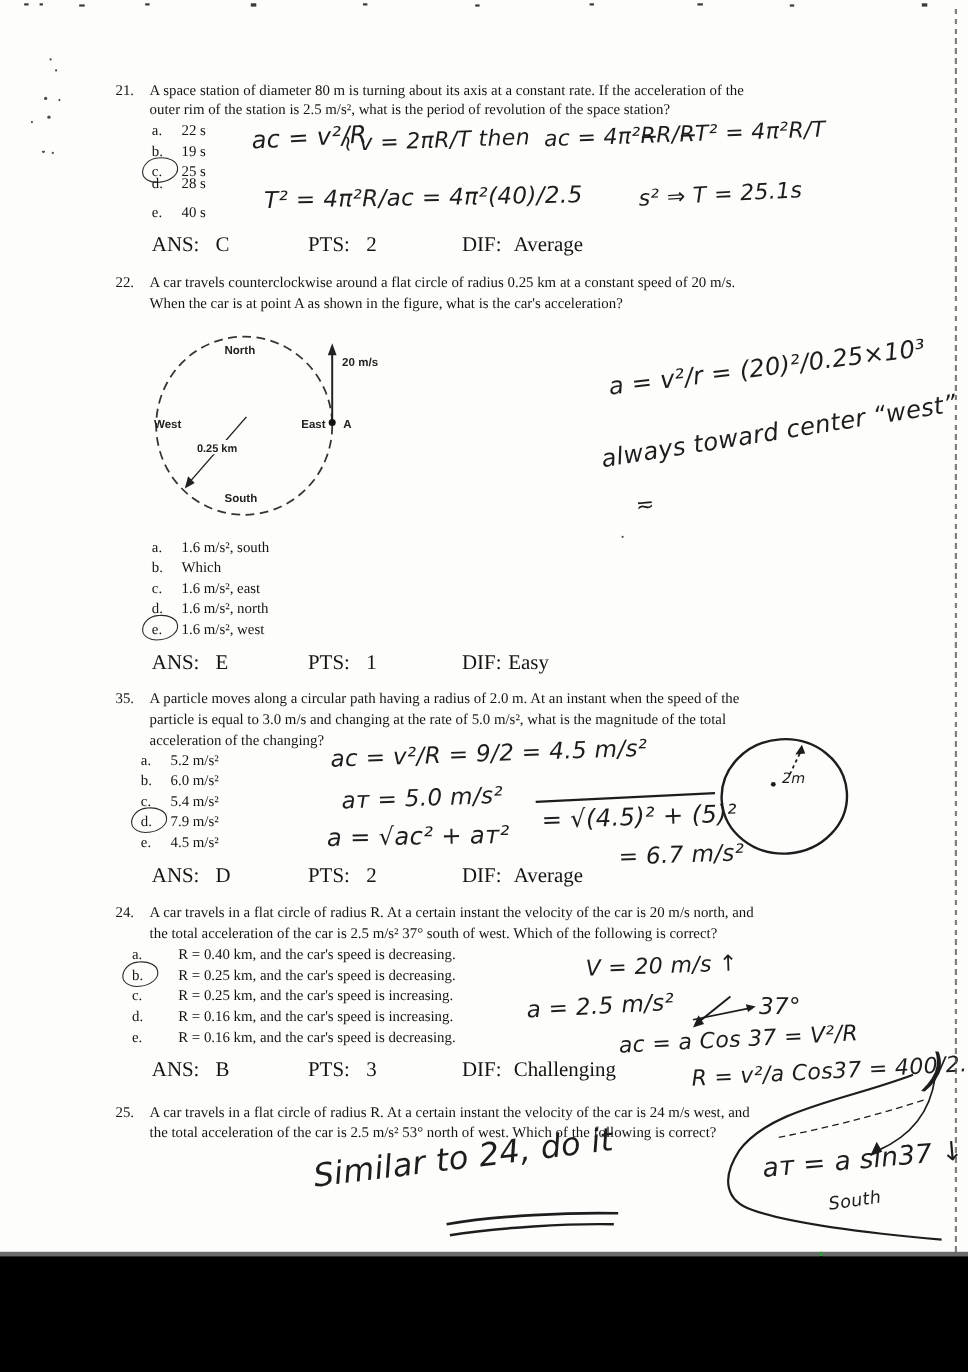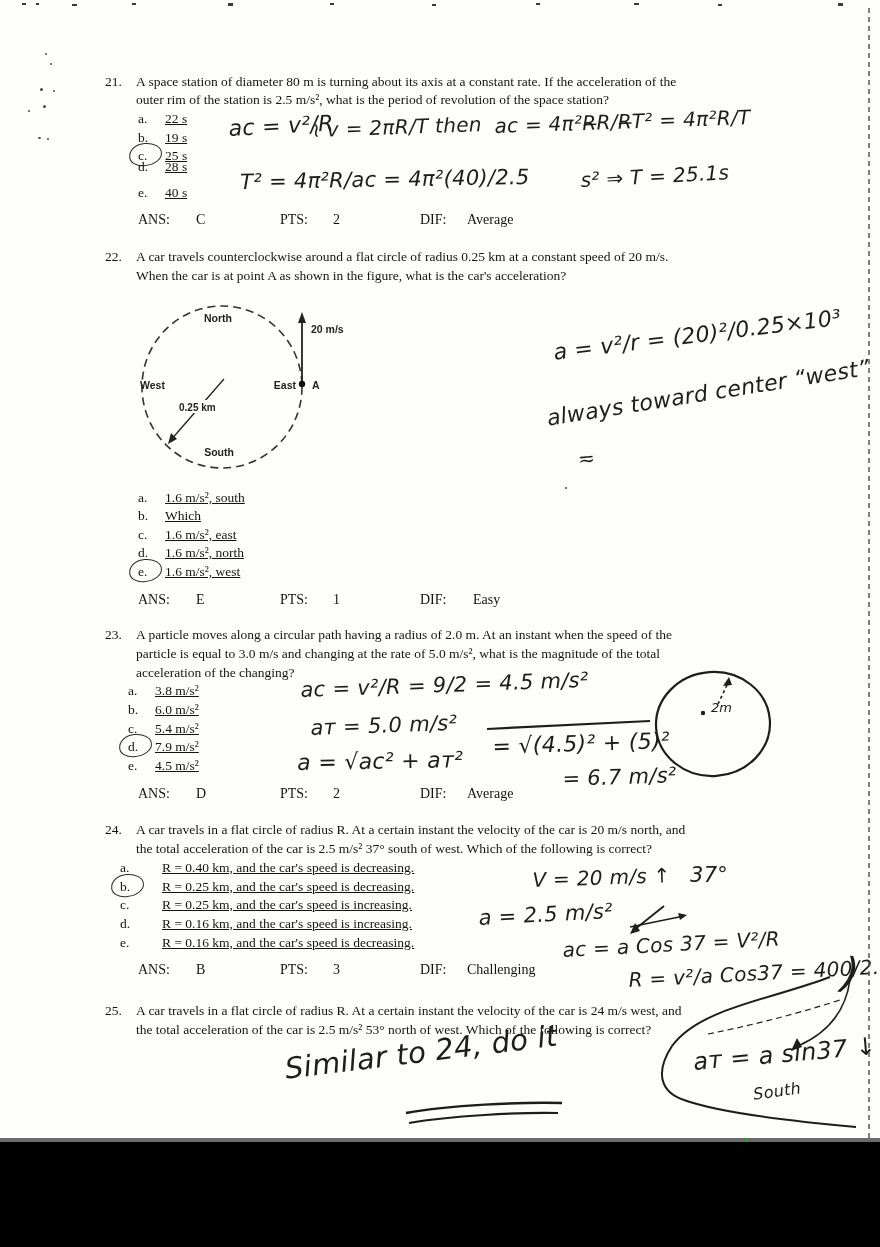--- a/index.html
+++ b/index.html
@@ -1,26 +1,26 @@
 <!DOCTYPE html>
 <html><head>
 <meta charset="utf-8">
 <style>
   html,body{margin:0;padding:0;background:#000;}
   .page{position:relative;width:880px;height:1247px;background:#fdfdfc;overflow:hidden;
         font-family:"Liberation Serif",serif;color:#141414;}
   
   .line{position:absolute;white-space:nowrap;font-size:13.5px;line-height:18px;}
   .qnum{display:inline-block;width:31px;}
-  .opt{position:absolute;white-space:nowrap;font-size:13.5px;line-height:18px;text-decoration:underline;}
+  .opt{position:absolute;white-space:nowrap;font-size:13.5px;line-height:18px;}
   .olet{display:inline-block;width:27px;position:relative;}
   .olet.circled::before{content:'';position:absolute;left:-9px;top:-4px;width:31px;height:21px;
         border:1.7px solid #2a2a2a;border-radius:48% 52% 55% 45%/58% 48% 52% 45%;
         transform:rotate(-6deg);}
-  .res span{position:absolute;white-space:nowrap;font-size:14px;}
+  .res span{position:absolute;white-space:nowrap;font-size:19px;}
   
   .hw{position:absolute;font-family:"DejaVu Sans",sans-serif;font-style:italic;color:#1d1d1d;
       white-space:nowrap;transform-origin:left top;letter-spacing:.3px;}
   
   .noise{position:absolute;background:#3a3a3a;}
   .dot{position:absolute;background:#4a4a4a;border-radius:50%;}
   .edge-right{position:absolute;left:868px;top:8px;width:2px;height:1132px;
       background:repeating-linear-gradient(#555 0 5px,transparent 5px 9px);opacity:.75;}
   .bottom-gray{position:absolute;left:0;top:1138px;width:880px;height:4px;background:#6b6b6b;}
   .bottom-black{position:absolute;left:0;top:1142px;width:880px;height:105px;background:#000;}
@@ -78,29 +78,29 @@
     <div class="opt" style="left:138px;top:507px"><span class="olet">b.</span><span>Which</span></div>
     <div class="opt" style="left:138px;top:526px"><span class="olet">c.</span><span>1.6 m/s², east</span></div>
     <div class="opt" style="left:138px;top:544px"><span class="olet">d.</span><span>1.6 m/s², north</span></div>
     <div class="opt" style="left:138px;top:563px"><span class="olet circled">e.</span><span>1.6 m/s², west</span></div>
     <div class="res">
       <span style="left:138px;top:592px">ANS:</span>
         <span style="left:196px;top:592px">E</span>
       <span style="left:280px;top:592px">PTS:</span>
         <span style="left:333px;top:592px">1</span>
       <span style="left:420px;top:592px">DIF:</span>
-        <span style="left:473px;top:592px">Easy</span>
-    </div>
-  </section>
-
-  <section>
-    <div class="line" style="left:105px;top:626px"><span class="qnum">23.</span><span>A particle moves along a circular path having a radius of 2.0 m. At an instant when the speed of the</span></div>
+        <span style="left:462px;top:592px">Easy</span>
+    </div>
+  </section>
+
+  <section>
+    <div class="line" style="left:105px;top:626px"><span class="qnum">35.</span><span>A particle moves along a circular path having a radius of 2.0 m. At an instant when the speed of the</span></div>
     <div class="line" style="left:136px;top:645px">particle is equal to 3.0 m/s and changing at the rate of 5.0 m/s², what is the magnitude of the total</div>
     <div class="line" style="left:136px;top:664px">acceleration of the changing?</div>
-    <div class="opt" style="left:128px;top:682px"><span class="olet">a.</span><span>3.8 m/s²</span></div>
+    <div class="opt" style="left:128px;top:682px"><span class="olet">a.</span><span>5.2 m/s²</span></div>
     <div class="opt" style="left:128px;top:701px"><span class="olet">b.</span><span>6.0 m/s²</span></div>
     <div class="opt" style="left:128px;top:720px"><span class="olet">c.</span><span>5.4 m/s²</span></div>
     <div class="opt" style="left:128px;top:738px"><span class="olet circled">d.</span><span>7.9 m/s²</span></div>
     <div class="opt" style="left:128px;top:757px"><span class="olet">e.</span><span>4.5 m/s²</span></div>
     <div class="res">
       <span style="left:138px;top:786px">ANS:</span>
         <span style="left:196px;top:786px">D</span>
       <span style="left:280px;top:786px">PTS:</span>
         <span style="left:333px;top:786px">2</span>
       <span style="left:420px;top:786px">DIF:</span>
@@ -140,21 +140,21 @@
       <span class="hw" style="left: 552px; top: 340px; font-size: 22px; transform: rotate(-7deg);">a = v²/r = (20)²/0.25×10³</span>
       <span class="hw" style="left: 545px; top: 406px; font-size: 22px; transform: rotate(-9deg);">always toward center “west”</span>
       <span class="hw" style="left: 577px; top: 447px; font-size: 20px; transform: rotate(-5deg);">≂</span>
       <span class="hw" style="left: 300px; top: 678px; font-size: 21px; transform: rotate(-2deg);">aᴄ = v²/R = 9/2 = 4.5 m/s²</span>
       <span class="hw" style="left: 310px; top: 716px; font-size: 21px; transform: rotate(-2deg);">aᴛ = 5.0 m/s²</span>
       <span class="hw" style="left: 297px; top: 750px; font-size: 22px; transform: rotate(-1deg);">a = √aᴄ² + aᴛ²</span>
       <span class="hw" style="left: 492px; top: 734px; font-size: 22px; transform: rotate(-2deg);">= √(4.5)² + (5)²</span>
       <span class="hw" style="left: 562px; top: 767px; font-size: 21px; transform: rotate(-2deg);">= 6.7 m/s²</span>
       <span class="hw" style="left: 532px; top: 868px; font-size: 20px; transform: rotate(-2deg);">V = 20 m/s  ↑</span>
       <span class="hw" style="left: 478px; top: 906px; font-size: 21px; transform: rotate(-3deg);">a = 2.5 m/s²</span>
-      <span class="hw" style="left: 690px; top: 863px; font-size: 21px; transform: rotate(0deg); text-align: center;">37°</span>
+      <span class="hw" style="left: 690px; top: 903px; font-size: 21px; transform: rotate(0deg); text-align: center;">37°</span>
       <span class="hw" style="left: 562px; top: 938px; font-size: 20px; transform: rotate(-3deg);">aᴄ = a Cos 37 = V²/R</span>
       <span class="hw" style="left: 628px; top: 968px; font-size: 20px; transform: rotate(-3deg);">R = v²/a Cos37 = 400/2.5 Cos37</span>
       <span class="hw" style="left: 846px; top: 948px; font-size: 42px; transform: rotate(8deg);">)</span>
       <span class="hw" style="left: 283px; top: 1052px; font-size: 29px; transform: rotate(-7deg);">Similar to 24, do it</span>
       <span class="hw" style="left: 692px; top: 1048px; font-size: 24px; transform: rotate(-5deg);">aᴛ = a sin37  ↓</span>
       <span class="hw" style="left: 752px; top: 1085px; font-size: 16px; transform: rotate(-8deg);">South</span>
     </div>
 
   <svg class="overlay" width="880" height="1247" viewBox="0 0 880 1247">
 

